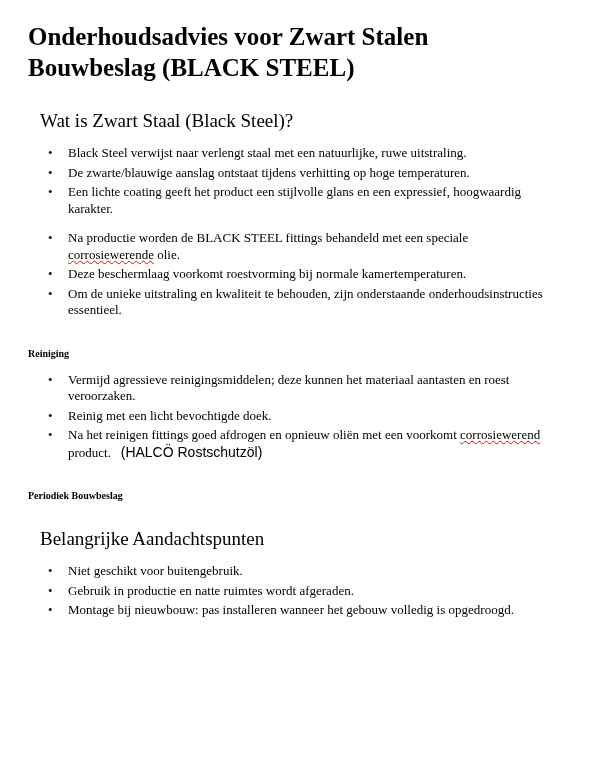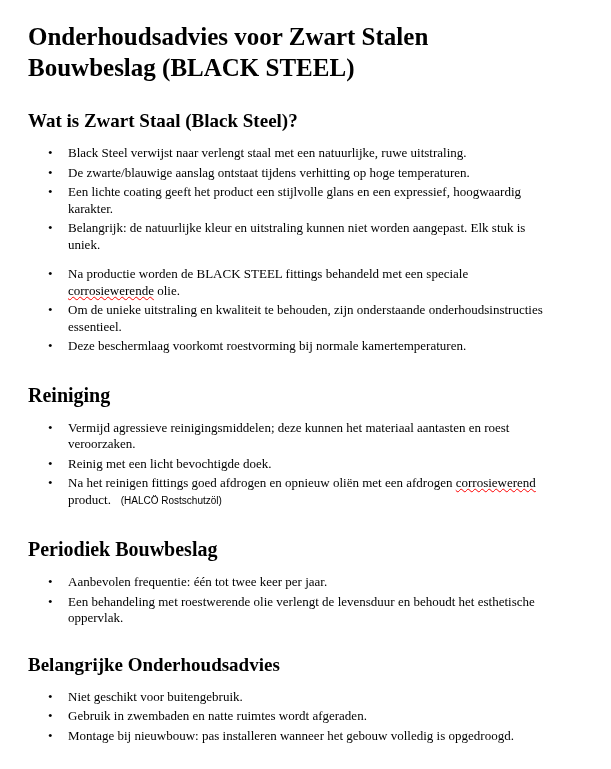--- a/index.html
+++ b/index.html
@@ -21,25 +21,25 @@
     padding: 22px 58px 10px 28px;
   }
   h1.doc-title {
     font-size: 25px;
     line-height: 1.22;
     font-weight: bold;
     margin: 0 0 12px 0;
   }
   h2.sec-heading {
     font-size: 19px;
-    font-weight: bold;
-    margin: 27px 0 10px 0;
+    font-weight: normal;
+    margin: 27px 0 10px 12px;
   }
   h3.sub-heading {
-    font-size: 20px;
+    font-size: 10px;
     font-weight: bold;
     margin: 29px 0 8px 0;
   }
   ul.bullets {
     list-style: none;
     margin: 13px 0 0 0;
     padding: 0 0 0 20px;
   }
   ul.bullets li {
     position: relative;
@@ -58,57 +58,52 @@
   .sq {
     text-decoration: underline;
     text-decoration-style: wavy;
     text-decoration-color: #ff0000;
     text-decoration-thickness: 1px;
     text-decoration-skip-ink: none;
     margin-top: 24px;
   }
   .note {
     font-family: "Liberation Sans", sans-serif;
-    font-size: 10px;
+    font-size: 14px;
   }
 </style>
 </head>
 <body>
 
 <div class="page">
 
   <h1 class="doc-title">Onderhoudsadvies voor Zwart Stalen Bouwbeslag (BLACK STEEL)</h1>
 
   <h2 class="sec-heading">Wat is Zwart Staal (Black Steel)?</h2>
   <ul class="bullets">
     <li><span>Black Steel verwijst naar verlengt staal met een natuurlijke, ruwe uitstraling.</span></li>
     <li><span>De zwarte/blauwige aanslag ontstaat tijdens verhitting op hoge temperaturen.</span></li>
     <li><span>Een lichte coating geeft het product een stijlvolle glans en een expressief, hoogwaardig karakter.</span></li>
-    <li><span>Belangrijk: de natuurlijke kleur en uitstraling kunnen niet worden aangepast. Elk stuk is uniek.</span></li>
   </ul>
 
   <ul class="bullets">
     <li><span>Na productie worden de BLACK STEEL fittings behandeld met een speciale </span><span class="sq">corrosiewerende</span><span> olie.</span></li>
+    <li><span>Deze beschermlaag voorkomt roestvorming bij normale kamertemperaturen.</span></li>
     <li><span>Om de unieke uitstraling en kwaliteit te behouden, zijn onderstaande onderhoudsinstructies essentieel.</span></li>
-    <li><span>Deze beschermlaag voorkomt roestvorming bij normale kamertemperaturen.</span></li>
   </ul>
 
   <h3 class="sub-heading">Reiniging</h3>
   <ul class="bullets">
     <li><span class="b">Vermijd agressieve reinigingsmiddelen</span><span>; deze kunnen het materiaal aantasten en roest veroorzaken.</span></li>
     <li><span>Reinig met een licht bevochtigde doek.</span></li>
-    <li><span>Na het reinigen fittings goed afdrogen en opnieuw oliën met een </span><span class="b">afdrogen </span><span class="b sq">corrosiewerend</span><span class="b"> product</span><span>.&nbsp;&nbsp; </span><span class="note">(HALCÖ Rostschutzöl)</span></li>
+    <li><span>Na het reinigen fittings goed afdrogen en opnieuw oliën met een </span><span class="b">voorkomt </span><span class="b sq">corrosiewerend</span><span class="b"> product</span><span>.&nbsp;&nbsp; </span><span class="note">(HALCÖ Rostschutzöl)</span></li>
   </ul>
 
   <h3 class="sub-heading">Periodiek Bouwbeslag</h3>
-  <ul class="bullets">
-    <li><span class="b">Aanbevolen frequentie:</span><span> één tot twee keer per jaar.</span></li>
-    <li><span>Een behandeling met roestwerende olie verlengt de levensduur en behoudt het esthetische oppervlak.</span></li>
-  </ul>
 
-  <h2 class="sec-heading">Belangrijke Onderhoudsadvies</h2>
+  <h2 class="sec-heading">Belangrijke Aandachtspunten</h2>
   <ul class="bullets">
     <li><span class="b">Niet geschikt voor buitengebruik.</span></li>
-    <li><span class="b">Gebruik in zwembaden en natte ruimtes wordt afgeraden.</span></li>
+    <li><span class="b">Gebruik in productie en natte ruimtes wordt afgeraden.</span></li>
     <li><span class="b">Montage bij nieuwbouw:</span><span> pas installeren wanneer het gebouw volledig is opgedroogd.</span></li>
   </ul>
 
 </div>
 
 </body></html>

